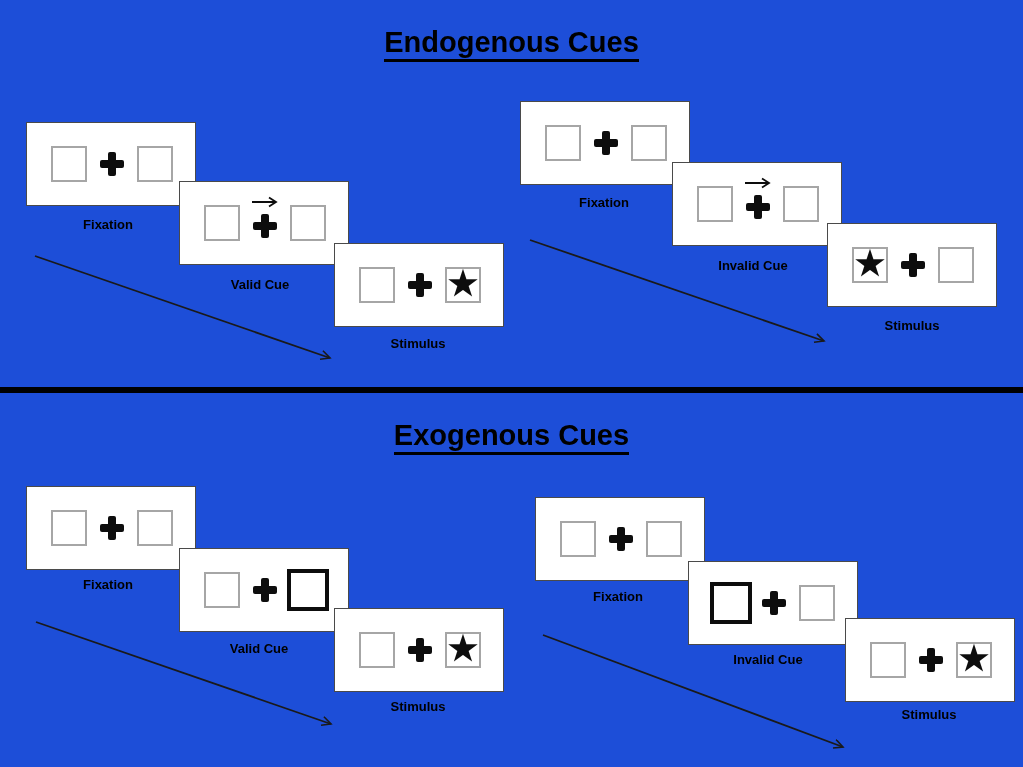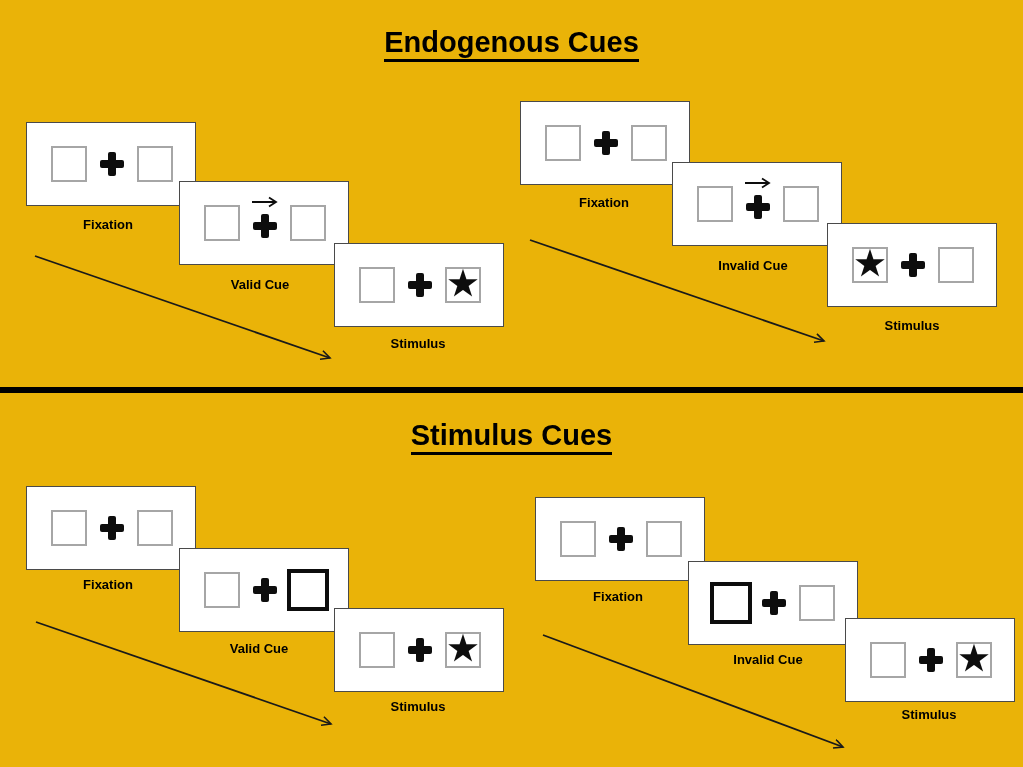--- a/index.html
+++ b/index.html
@@ -1,17 +1,17 @@
 <!DOCTYPE html>
 <html><head>
 <meta charset="utf-8">
 <style>
   html,body { margin:0; padding:0; background:#ffffff; }
   .canvas {
-    position:relative; width:1023px; height:767px; background:#eab308;
+    position:relative; width:1023px; height:767px; background:#1d4ed8;
     font-family:"Liberation Sans", sans-serif; overflow:hidden; color:#0d0d0d;
   }
   .section-title {
     position:absolute; left:0; width:100%; text-align:center;
     font-size:29px; font-weight:bold; color:#000;
   }
   .section-title .u { border-bottom:3px solid #000; padding-bottom:1px; }
   .divider { position:absolute; left:0; top:387px; width:100%; height:6px; background:#000; }
 
   .card {
@@ -97,21 +97,21 @@
     <span class="plus"></span>
     <div class="sq right"></div>
   </div>
   <div class="step-label" style="left:524px; top:195px;">Fixation</div>
   <div class="step-label" style="left:673px; top:258px;">Invalid Cue</div>
   <div class="step-label" style="left:832px; top:318px;">Stimulus</div>
 
   <div class="divider"></div>
 
   <div class="section-title" style="top:419px;">
-    <span class="u">Stimulus Cues</span>
+    <span class="u">Exogenous Cues</span>
   </div>
 
   <div class="card" style="left:26px; top:486px;">
     <div class="sq left"></div>
     <span class="plus"></span>
     <div class="sq right"></div>
   </div>
   <div class="card" style="left:179px; top:548px;">
     <div class="sq left"></div>
     <span class="plus"></span>

